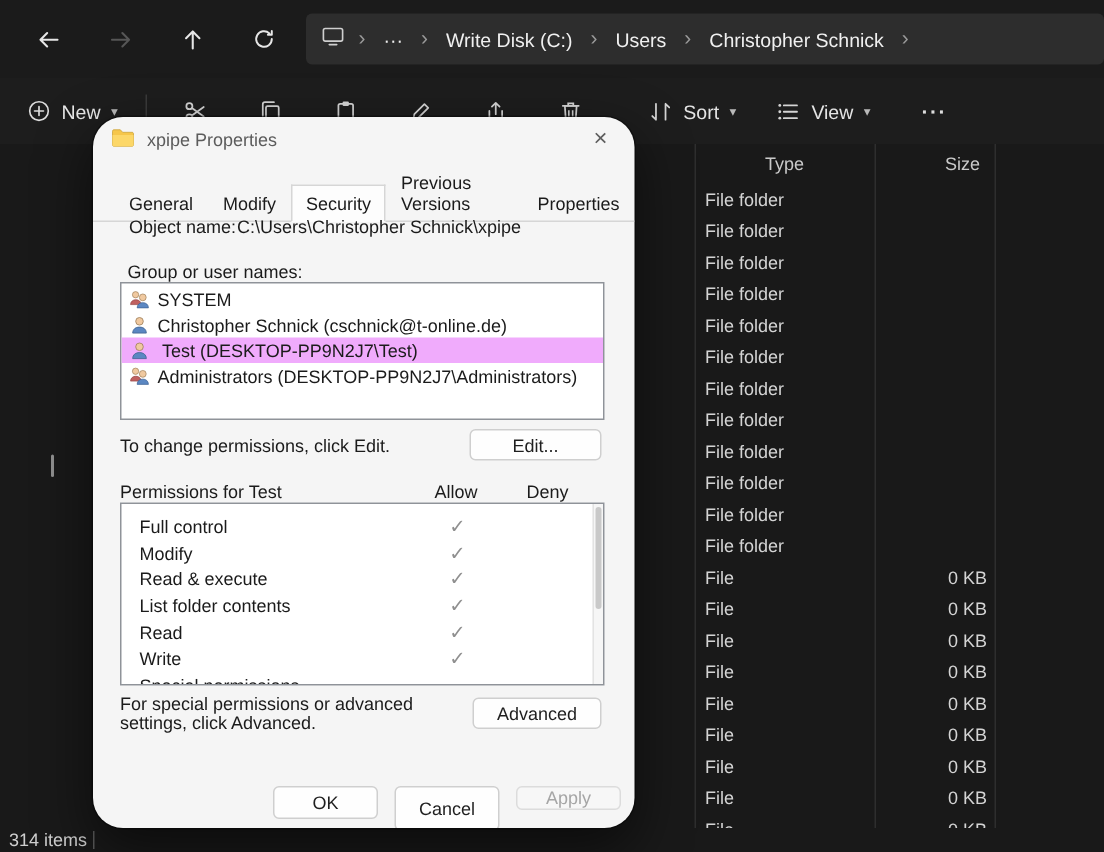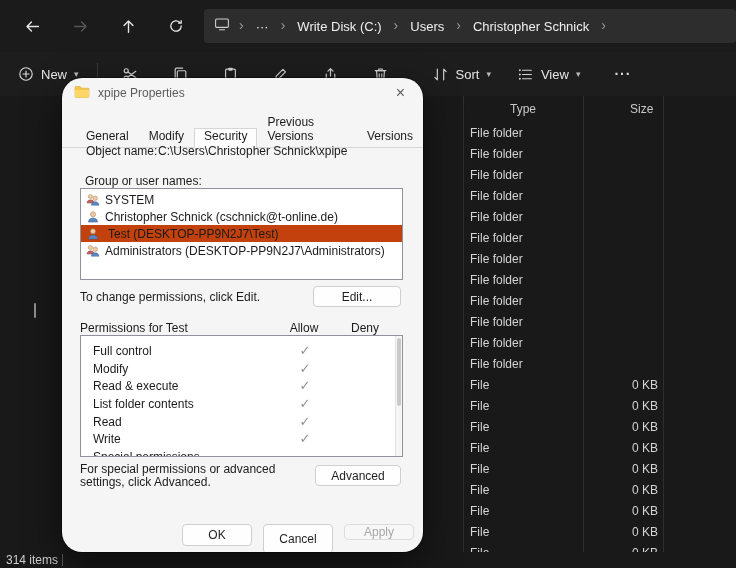--- a/index.html
+++ b/index.html
@@ -39,28 +39,28 @@
   .left-nub { position:absolute; left:34px; top:303px; width:2px; height:15px; background:#8f8f8f; border-radius:1px; z-index:2; }
 
   
   .dialog { position:absolute; left:62px; top:78px; width:361px; height:474px; background:#f5f5f5; border-radius:20px;
             box-shadow:0 14px 36px rgba(0,0,0,0.55), 0 0 0 1px rgba(0,0,0,0.35); z-index:10; color:#1b1b1b; font-size:12px; overflow:hidden; }
   .dlg-titlebar { height:30px; display:flex; align-items:center; padding:0 12px; gap:8px; }
   .dlg-title { color:#5c5c5c; font-size:12px; }
   .dlg-close { margin-left:auto; color:#5f5f5f; font-size:16px; line-height:1; padding:2px 6px; }
   .tabs { display:flex; padding-left:14px; border-bottom:1px solid #d6d6d6; margin-top:3px; align-items:flex-end; }
   .tab { padding:3px 9px 4px; font-size:12px; color:#1b1b1b; border:1px solid transparent; margin-bottom:-1px; }
-  .tab.active { background:#fdfdfd; border-color:#d6d6d6; border-bottom-color:#fdfdfd; padding-top:0; }
+  .tab.active { background:#fdfdfd; border-color:#d6d6d6; border-bottom-color:#fdfdfd; padding-top:5px; }
 
   .dlg-label { position:absolute; color:#1b1b1b; font-size:12px; }
   .objname-value { position:absolute; left:96px; top:66px; font-size:12px; color:#1b1b1b; white-space:nowrap; }
 
   .userbox { position:absolute; left:18px; top:110px; width:323px; height:92px; background:#ffffff; border:1px solid #8f9399; overflow:hidden; padding-top:2px; }
   .user-row { height:17px; display:flex; align-items:center; gap:5px; padding-left:4px; }
-  .user-row.selected { background:#c2410c;gap:8px; }
+  .user-row.selected { background:#f0abfc;gap:8px; }
   .uicon { width:15px; height:14px; display:flex; align-items:center; justify-content:center; flex:0 0 auto; }
   .user-row .ic-multi { display:none; }
   .user-row.multi .ic-multi { display:block; }
   .uname { font-size:12px; white-space:nowrap; }
 
   .btn { position:absolute; background:#fefefe; border:1px solid #cfcfcf; border-radius:4px; font-size:12px; color:#1f1f1f;
          display:flex; align-items:center; justify-content:center; font-family:"Liberation Sans", sans-serif; }
   .btn.disabled { color:#a6a6a6; background:#f7f7f7; border-color:#dcdcdc; }
 
   .hdr-col { position:absolute; width:48px; text-align:center; font-size:12px; color:#1b1b1b; }
@@ -333,21 +333,21 @@
     <div class="tabs">
 
         <div class="tab">General</div>
 
         <div class="tab">Modify</div>
 
         <div class="tab active">Security</div>
 
         <div class="tab">Previous Versions</div>
 
-        <div class="tab">Versions</div>
+        <div class="tab">Properties</div>
 
     </div>
 
     <span class="dlg-label" style="left:24px; top:66px;">Object name:</span>
     <span class="objname-value">C:\Users\Christopher Schnick\xpipe</span>
 
     <span class="dlg-label" style="left:23px; top:96px;">Group or user names:</span>
 
     <div class="userbox">
 

